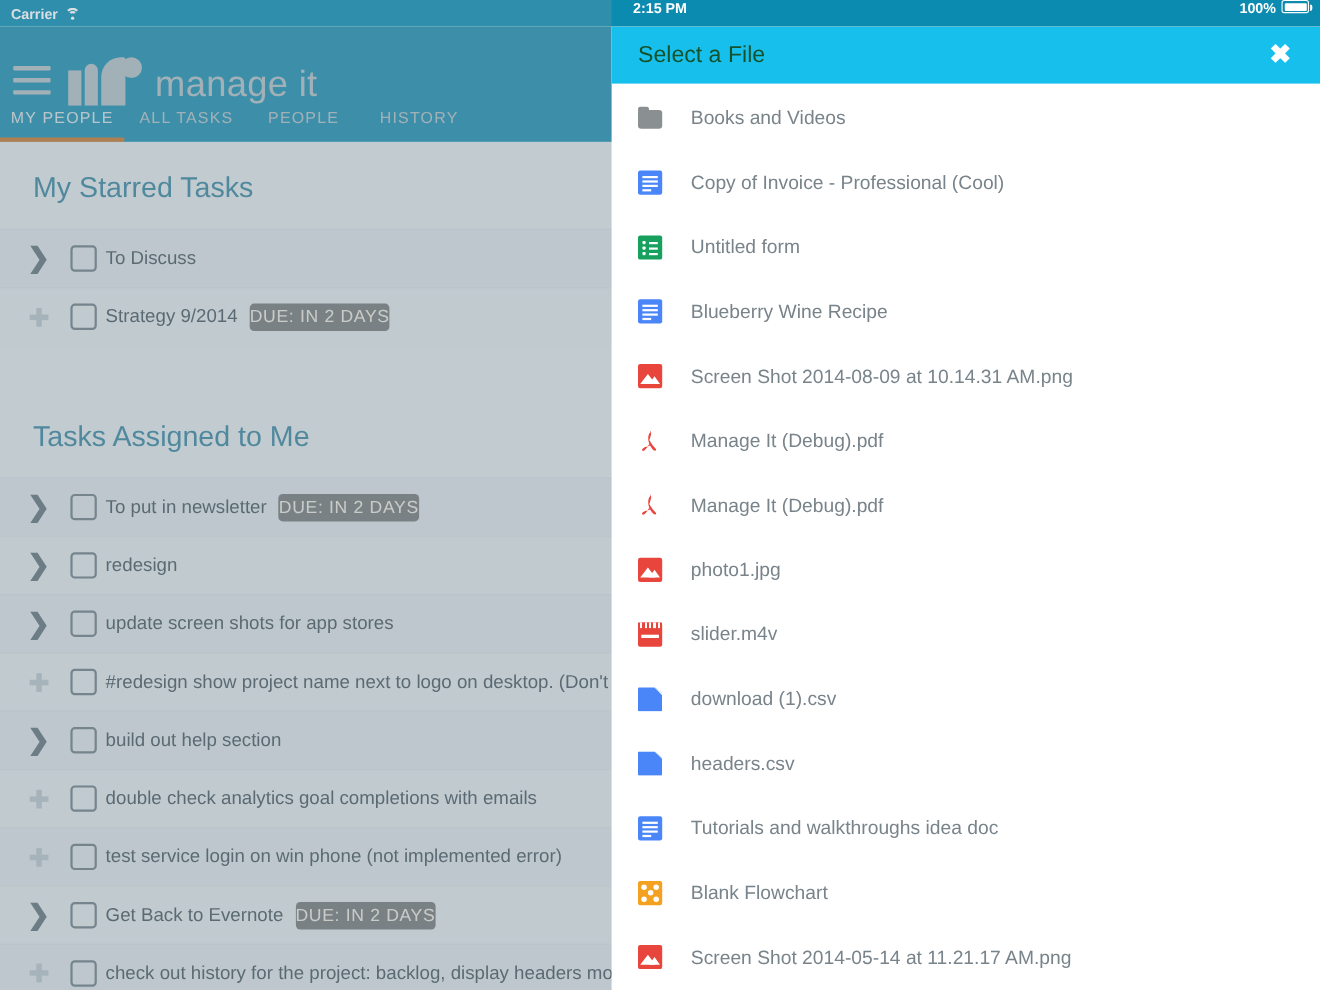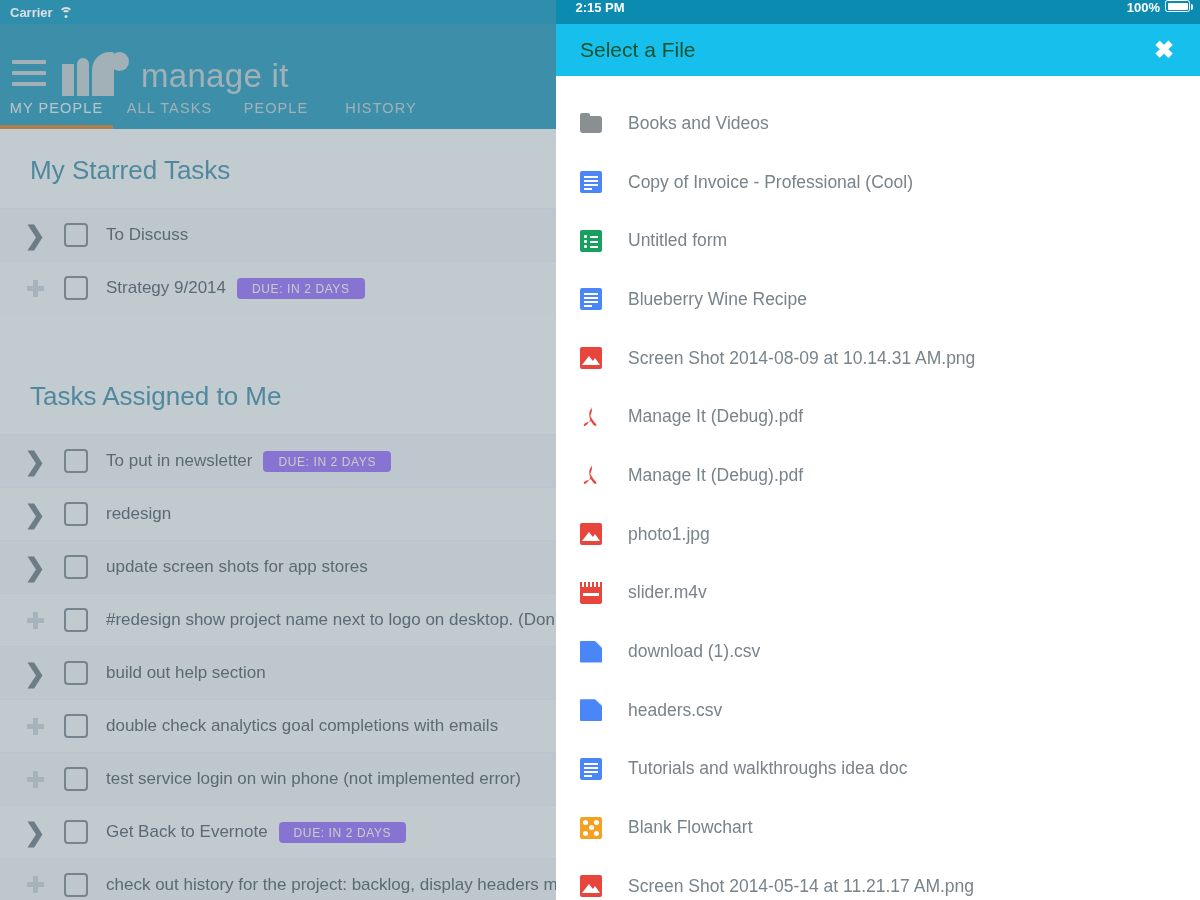--- a/index.html
+++ b/index.html
@@ -127,25 +127,25 @@
   .exp.plus::before, .exp.plus::after {
     content:""; position:absolute; background:#c1c9ce;
   }
   .exp.plus::before { width:17px; height:5px; }
   .exp.plus::after  { width:5px; height:17px; }
   .cbx {
     width:24px; height:24px; border:2px solid #6b7780; border-radius:4px;
     flex:0 0 24px; margin-left:12px; background:transparent; cursor:pointer;
   }
   .task-text {
-    margin-left:18px; color:#3e4a52; font-size:17px; white-space:nowrap;
+    margin-left:8px; color:#3e4a52; font-size:17px; white-space:nowrap;
   }
   .due {
-    display:inline-block; margin-left:11px; background:#8b5cf6; color:#fdf2e4;
-    font-size:12px; letter-spacing:0.6px; padding:4px 15px 3px;
+    display:inline-block; margin-left:11px; background:#737373; color:#fdf2e4;
+    font-size:16px; letter-spacing:0.6px; padding:4px 0 3px;
     border-radius:4px; vertical-align:2px;
   }
   .gap { height:41px; background:#eef1f3; }
 
   
   .dim {
     position:absolute; top:24px; left:0; width:1200px; height:876px;
     background:rgba(130,150,160,0.42); z-index:10; pointer-events:none;
   }
   .dim-status {
@@ -165,21 +165,21 @@
   .modal-title {
     position:absolute; left:24px; top:0; height:52px; display:flex;
     align-items:center; color:#14532d; font-size:21px; font-weight:400;
   }
   .modal-close {
     position:absolute; right:20px; top:0; height:52px; width:32px;
     display:flex; align-items:center; justify-content:center;
     color:#fff; font-size:24px; font-weight:bold; cursor:pointer;
     line-height:1;
   }
-  .file-list { flex:1 1 auto; overflow:hidden; padding-top:18px; }
+  .file-list { flex:1 1 auto; overflow:hidden; padding-top:2px; }
   .file-row {
     display:flex; align-items:center; height:58.7px; padding-left:24px;
     cursor:pointer;
   }
   .file-name {
     margin-left:26px; color:#78838a; font-size:17.5px; white-space:nowrap;
   }
 
   
   .fic { width:22px; height:22px; flex:0 0 22px; position:relative; }

